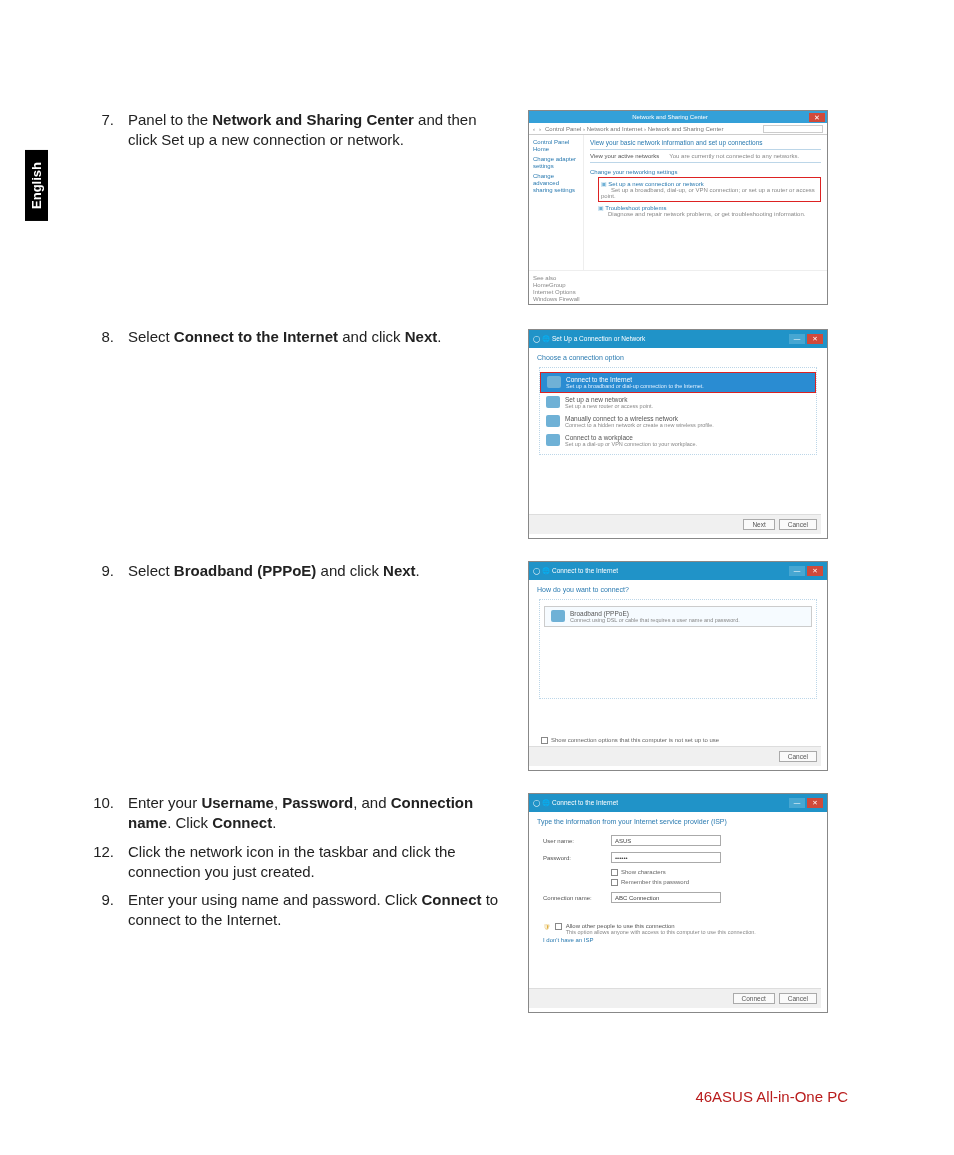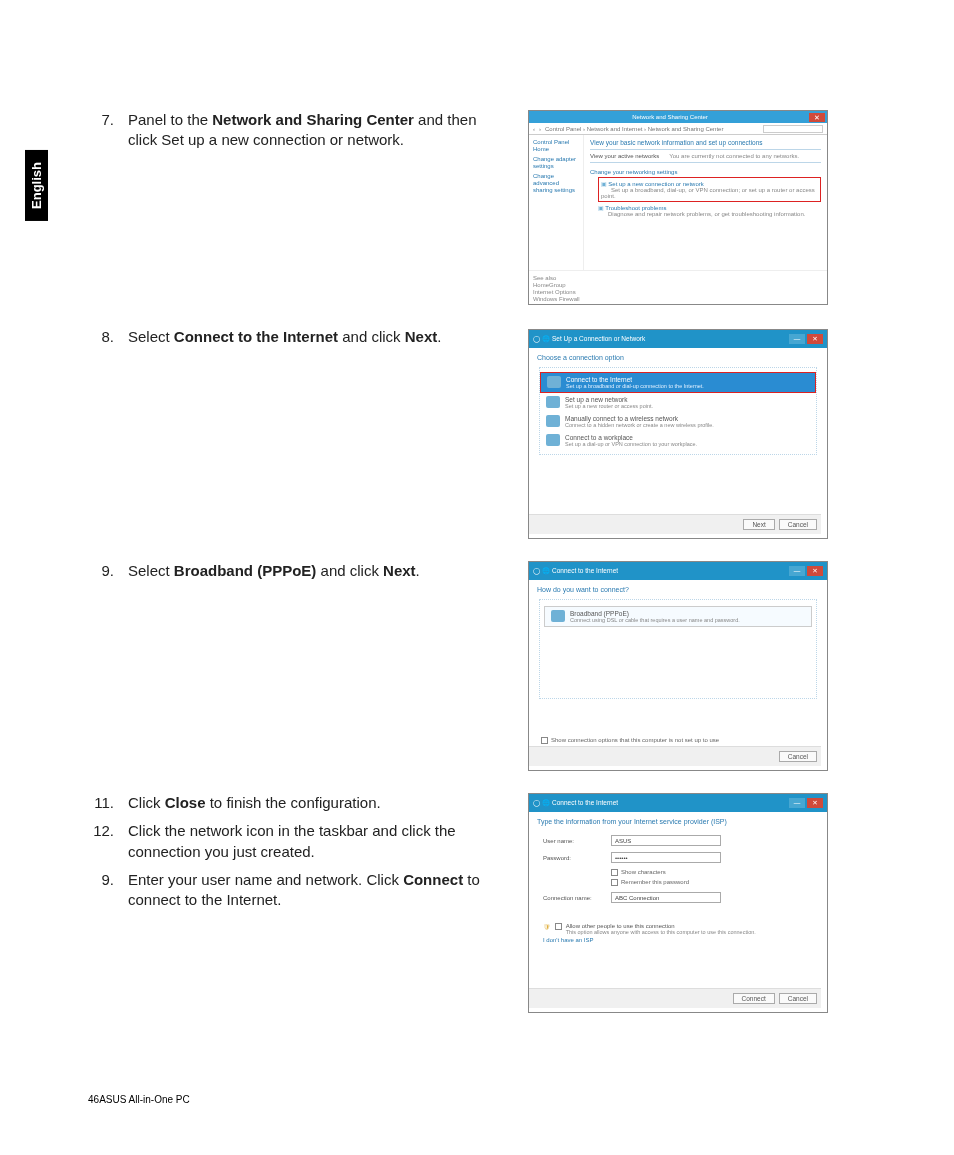--- a/index.html
+++ b/index.html
@@ -154,22 +154,22 @@
     font-size: 6px; line-height: 11px; color: #444; background: #fff;
   }
   .fig4 .cb-row { margin-left: 68px; display: flex; gap: 3px; margin-bottom: 3px; color: #666;}
   .fig4 .allow {
     margin: 10px 14px 2px 14px; display: flex; gap: 4px; align-items: flex-start;
   }
   .fig4 .allow .note { color: #888; font-size: 5.5px; }
   .fig4 .link { color: #2a7ab0; margin: 2px 14px; font-size: 6px;}
   .page-footer {
     position: absolute; left: 88px; bottom: 50px; width: 760px;
-    display: flex; justify-content: flex-start; font-size: 10px;
-    color: #000000;
+    display: flex; justify-content: flex-end; font-size: 15px;
+    color: #b91c1c;
   }
   b { font-weight: 700; }
 </style>
 </head>
 <body>
 
 <div class="lang-tab">English</div>
 
 <div class="content">
 
@@ -328,33 +328,33 @@
           <div class="btn">Cancel</div>
         </div>
       </div>
     </div>
   </div>
 
   <div class="step-row" style="margin-top: 4px;">
     <div class="step-text-col">
       <ol class="steps">
         <li>
-          <span class="num">11.</span>
+          <span class="num">10.</span>
           <span class="txt">
-            <span>Click </span><b>Close</b><span> to finish the configuration.</span>
+            <span>Enter your </span><b>Username</b><span>, </span><b>Password</b><span>, and </span><b>Connection name</b><span>. Click </span><b>Connect</b><span>.</span>
           </span>
         </li>
         <li>
           <span class="num">12.</span>
           <span class="txt">Click the network icon in the taskbar and click the connection you just created.</span>
         </li>
         <li>
           <span class="num">9.</span>
           <span class="txt">
-            <span>Enter your user name and network. Click </span><b>Connect</b><span> to connect to the Internet.</span>
+            <span>Enter your using name and password. Click </span><b>Connect</b><span> to connect to the Internet.</span>
           </span>
         </li>
       </ol>
     </div>
     <div class="fig-col">
       <div class="fig fig4">
         <div class="dlg-title">
           <span><span>◯</span> <span>🌐</span> <span>Connect to the Internet</span></span>
           <span class="win-ctrls">
               <span class="min">—</span>

